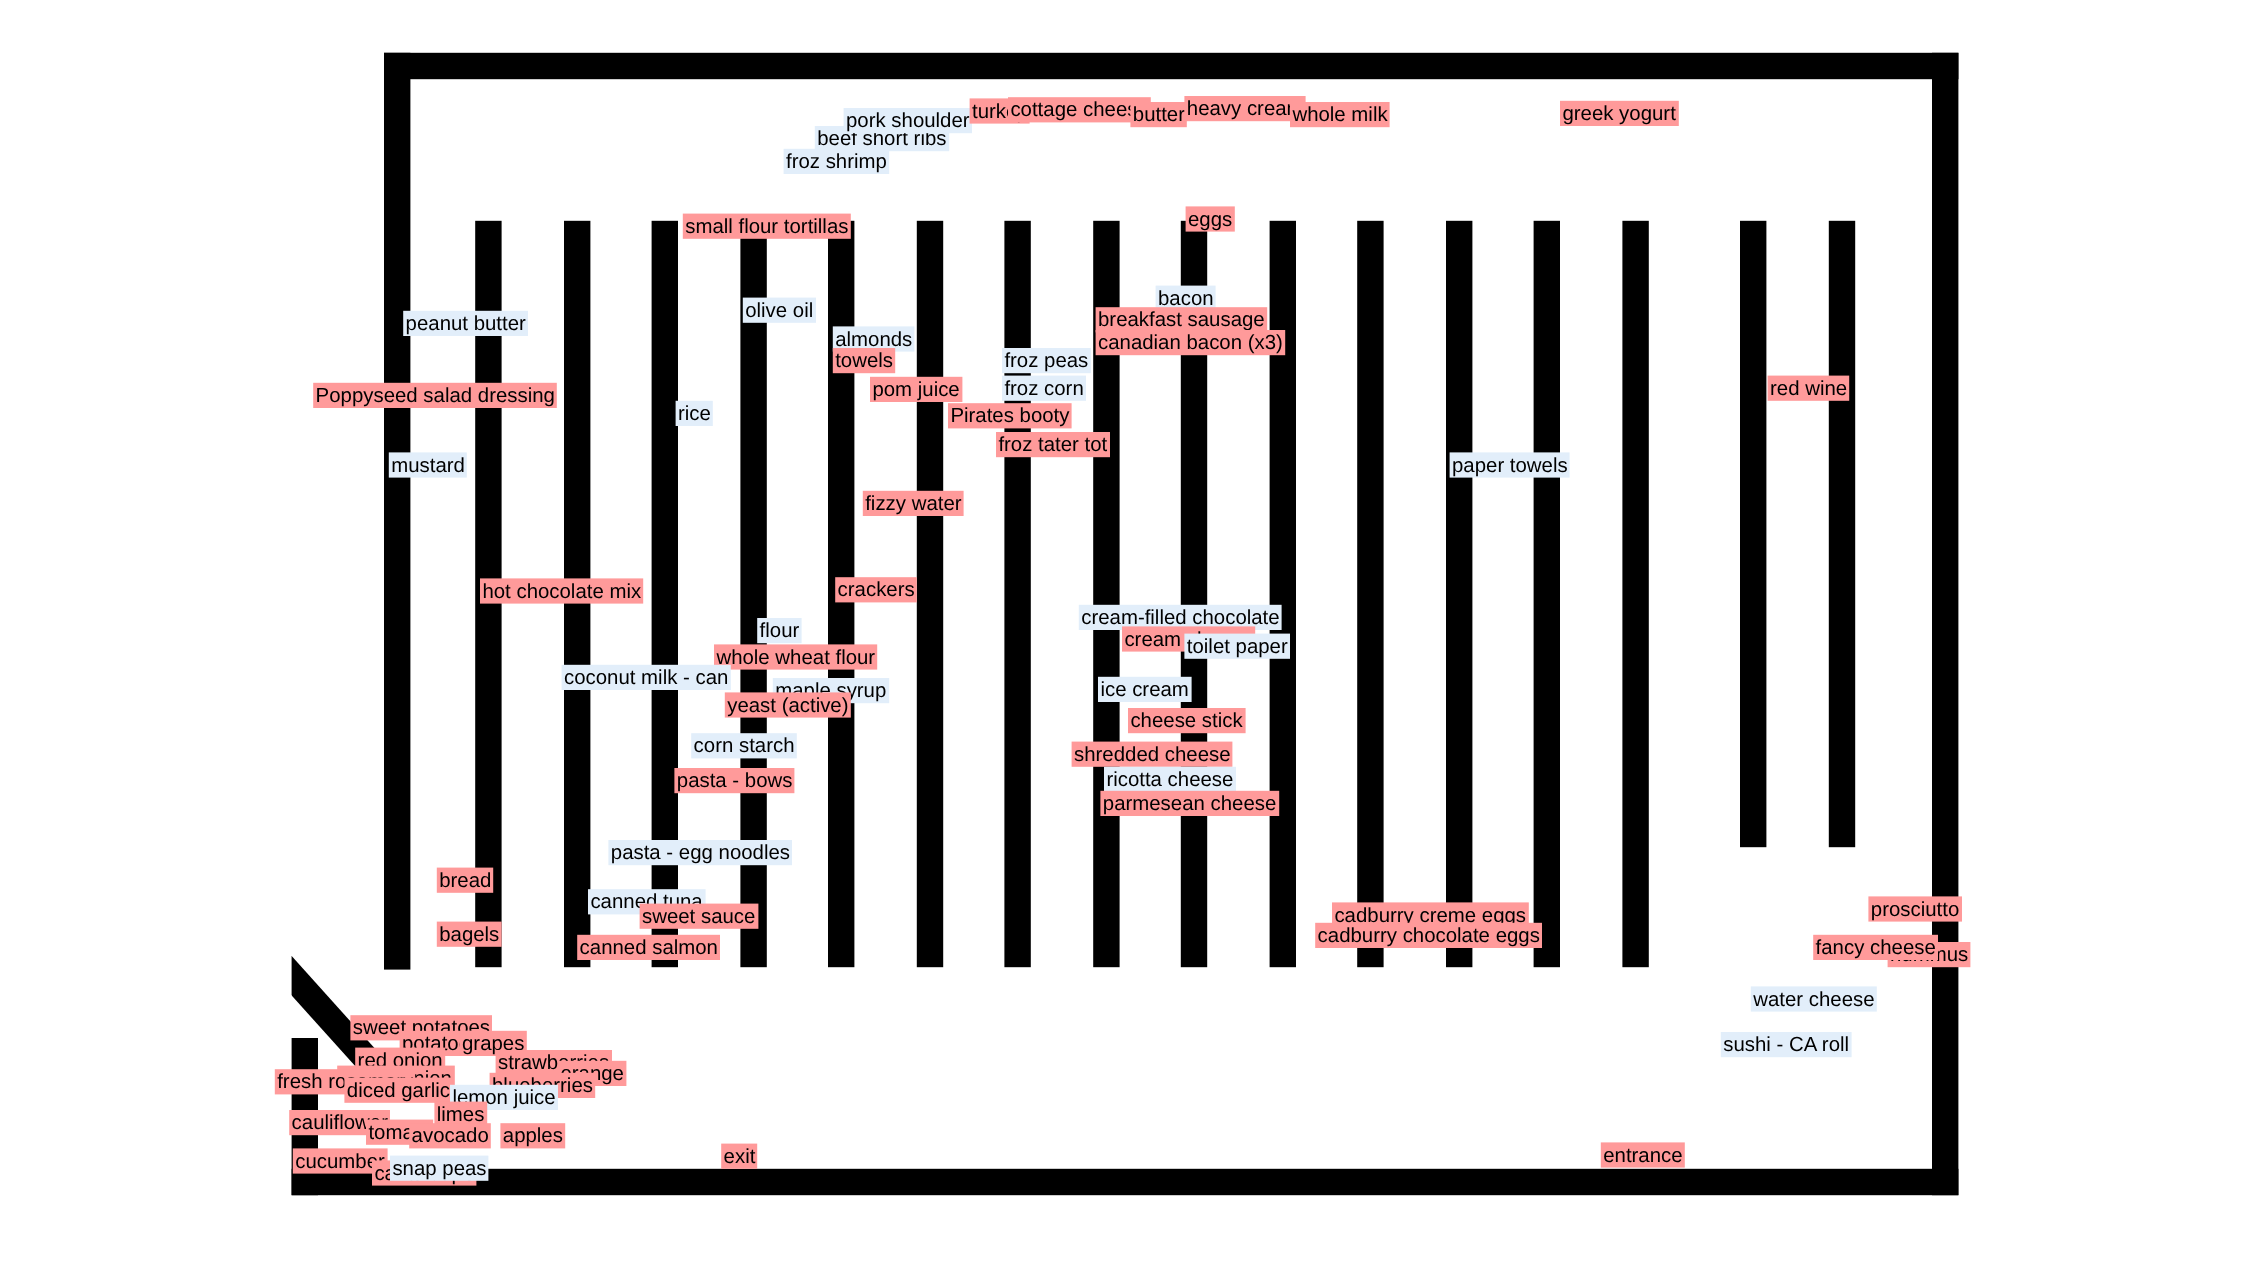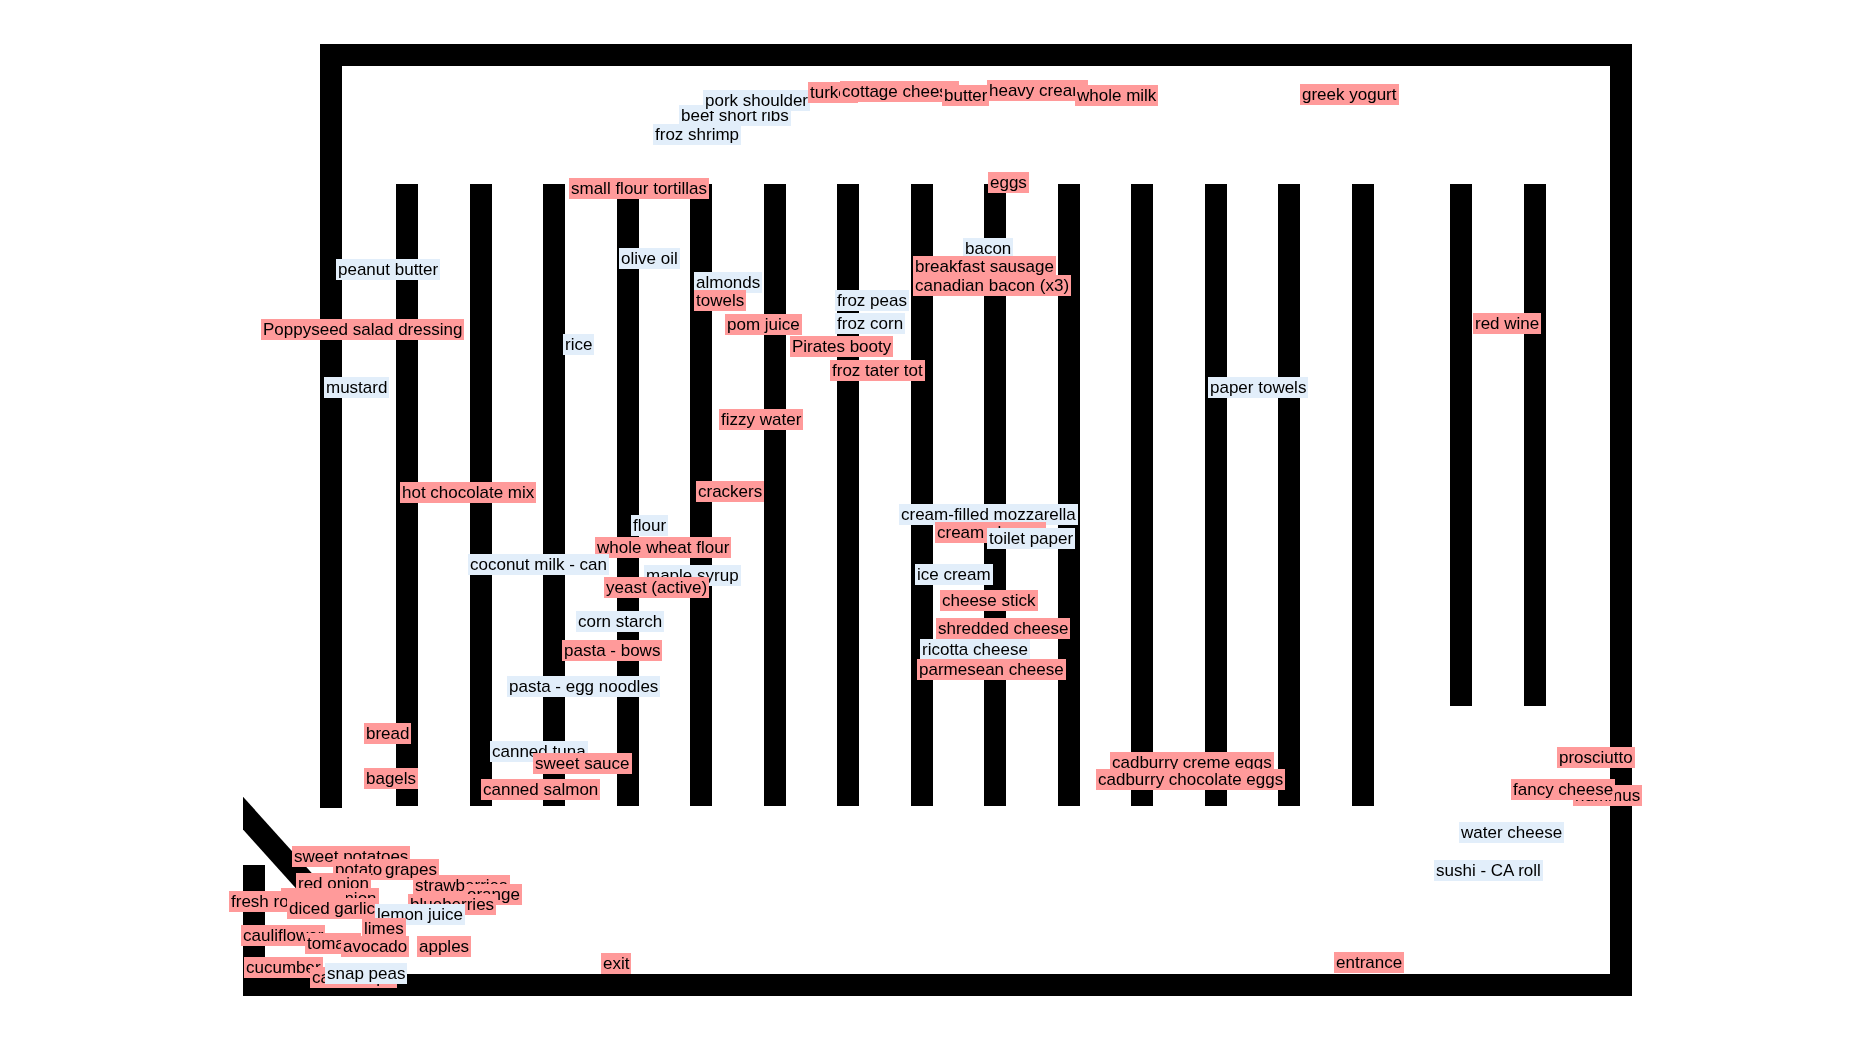--- a/index.html
+++ b/index.html
@@ -75,37 +75,37 @@
       <div class="lbl pink" style="left: 725px; top: 314px;">pom juice</div>
       <div class="lbl pink" style="left: 261px; top: 319px;">Poppyseed salad dressing</div>
       <div class="lbl pink" style="left: 1473px; top: 313px;">red wine</div>
       <div class="lbl pink" style="left: 790px; top: 336px;">Pirates booty</div>
       <div class="lbl blue" style="left: 563px; top: 334px;">rice</div>
       <div class="lbl pink" style="left: 830px; top: 360px;">froz tater tot</div>
       <div class="lbl blue" style="left: 324px; top: 377px;">mustard</div>
       <div class="lbl blue" style="left: 1208px; top: 377px;">paper towels</div>
       <div class="lbl pink" style="left: 719px; top: 409px;">fizzy water</div>
       <div class="lbl pink" style="left: 696px; top: 481px;">crackers</div>
-      <div class="lbl blue" style="left: 899px; top: 504px;">cream-filled mozzarella</div>
+      <div class="lbl blue" style="left: 899px; top: 504px;">cream-filled chocolate</div>
       <div class="lbl pink" style="left: 400px; top: 482px; text-align: center;">hot chocolate mix</div>
       <div class="lbl pink" style="left: 935px; top: 522px;">cream cheese</div>
       <div class="lbl blue" style="left: 631px; top: 515px;">flour</div>
       <div class="lbl blue" style="left: 987px; top: 528px;">toilet paper</div>
       <div class="lbl pink" style="left: 595px; top: 537px;">whole wheat flour</div>
       <div class="lbl blue" style="left: 468px; top: 554px;">coconut milk - can</div>
       <div class="lbl blue" style="left: 644px; top: 565px;">maple syrup</div>
       <div class="lbl blue" style="left: 915px; top: 564px;">ice cream</div>
       <div class="lbl pink" style="left: 604px; top: 577px;">yeast (active)</div>
       <div class="lbl pink" style="left: 940px; top: 590px;">cheese stick</div>
       <div class="lbl blue" style="left: 576px; top: 611px;">corn starch</div>
-      <div class="lbl pink" style="left: 893px; top: 618px; margin-left: 43px;">shredded cheese</div>
+      <div class="lbl pink" style="left: 893px; top: 618px;">shredded cheese</div>
       <div class="lbl blue" style="left: 920px; top: 639px;">ricotta cheese</div>
       <div class="lbl pink" style="left: 562px; top: 640px;">pasta - bows</div>
       <div class="lbl pink" style="left: 917px; top: 659px;">parmesean cheese</div>
-      <div class="lbl blue" style="left: 507px; top: 676px; text-align: right;">pasta - egg noodles</div>
+      <div class="lbl blue" style="left: 507px; top: 700px; text-align: right;">pasta - egg noodles</div>
       <div class="lbl pink" style="left: 364px; top: 723px;">bread</div>
       <div class="lbl pink" style="left: 1557px; top: 747px;">prosciutto</div>
       <div class="lbl blue" style="left: 490px; top: 741px;">canned tuna</div>
       <div class="lbl pink" style="left: 1110px; top: 752px;">cadburry creme eggs</div>
       <div class="lbl pink" style="left: 533px; top: 753px;">sweet sauce</div>
       <div class="lbl pink" style="left: 364px; top: 768px;">bagels</div>
       <div class="lbl pink" style="left: 1096px; top: 769px;">cadburry chocolate eggs</div>
       <div class="lbl pink" style="left: 1573px; top: 785px;">hummus</div>
       <div class="lbl pink" style="left: 1487px; top: 779px; margin-left: 24px;">fancy cheese</div>
       <div class="lbl pink" style="left: 481px; top: 779px;">canned salmon</div>

